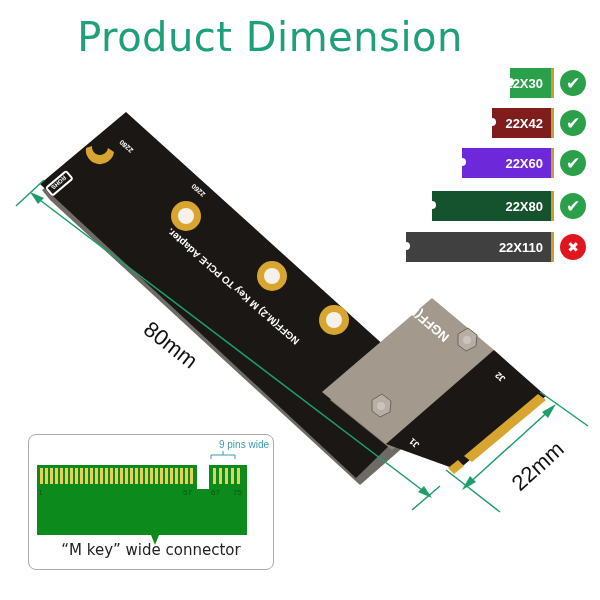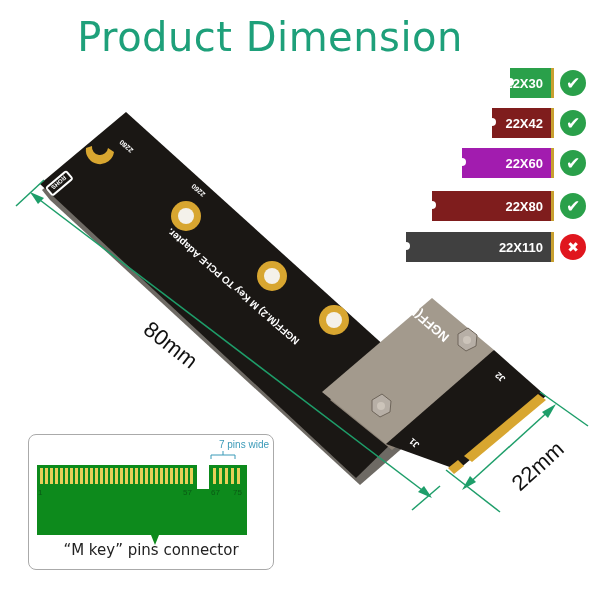--- a/index.html
+++ b/index.html
@@ -96,46 +96,46 @@
 
   <div class="size-row" style="left:420px;top:108px;width:134px;">
     <div class="size-bar" style="width:62px;background:#7f1d1d;">
         <span class="notch"></span>
         <span>22X42</span>
       </div>
   </div>
   <div class="badge" style="left:560px;top:110px;background:#2aa04a;">✔</div>
 
   <div class="size-row" style="left:420px;top:148px;width:134px;">
-    <div class="size-bar" style="width:92px;background:#a21caf;">
+    <div class="size-bar" style="width:92px;background:#6d28d9;">
         <span class="notch"></span>
         <span>22X60</span>
       </div>
   </div>
   <div class="badge" style="left:560px;top:150px;background:#2aa04a;">✔</div>
 
   <div class="size-row" style="left:420px;top:191px;width:134px;">
-    <div class="size-bar" style="width:122px;background:#7f1d1d;">
+    <div class="size-bar" style="width:122px;background:#14532d;">
         <span class="notch"></span>
         <span>22X80</span>
       </div>
   </div>
   <div class="badge" style="left:560px;top:193px;background:#2aa04a;">✔</div>
 
   <div class="size-row" style="left:400px;top:232px;width:154px;">
     <div class="size-bar" style="width:148px;background:#404040;">
         <span class="notch"></span>
         <span>22X110</span>
       </div>
   </div>
   <div class="badge" style="left:560px;top:234px;background:#e0161e;font-size:14px;">✖</div>
 </div>
 
 <div class="mkey-box">
-  <div class="pins-wide">7 pins wide</div>
+  <div class="pins-wide">9 pins wide</div>
   <svg width="244" height="110" viewBox="0 0 244 110" style="position:absolute;left:0;top:0;">
     <path d="M182,24 L182,20 L206,20 L206,24 M194,20 L194,16" fill="none" stroke="#3a9ab8" stroke-width="1"></path>
     <polygon points="8,30 168,30 168,54 180,54 180,30 218,30 218,100 130,100 126,110 122,100 8,100" fill="#0d8a1c"></polygon>
     <g fill="#e8d058">
       <rect x="11" y="33" width="3" height="16"></rect>
         <rect x="16" y="33" width="3" height="16"></rect>
         <rect x="21" y="33" width="3" height="16"></rect>
         <rect x="26" y="33" width="3" height="16"></rect>
         <rect x="31" y="33" width="3" height="16"></rect>
         <rect x="36" y="33" width="3" height="16"></rect>
@@ -168,14 +168,14 @@
         <rect x="190" y="33" width="3" height="16"></rect>
         <rect x="196" y="33" width="3" height="16"></rect>
         <rect x="202" y="33" width="3" height="16"></rect>
         <rect x="208" y="33" width="3" height="16"></rect>
     </g>
     <text x="9" y="60" fill="#0a5a14" font-size="8">1</text>
     <text x="154" y="60" fill="#0a5a14" font-size="8">57</text>
     <text x="182" y="60" fill="#0a5a14" font-size="8">67</text>
     <text x="204" y="60" fill="#0a5a14" font-size="8">75</text>
   </svg>
-  <div class="mkey-caption">“M key”  pins connector</div>
+  <div class="mkey-caption">“M key”  wide connector</div>
 </div>
 
 </body></html>

